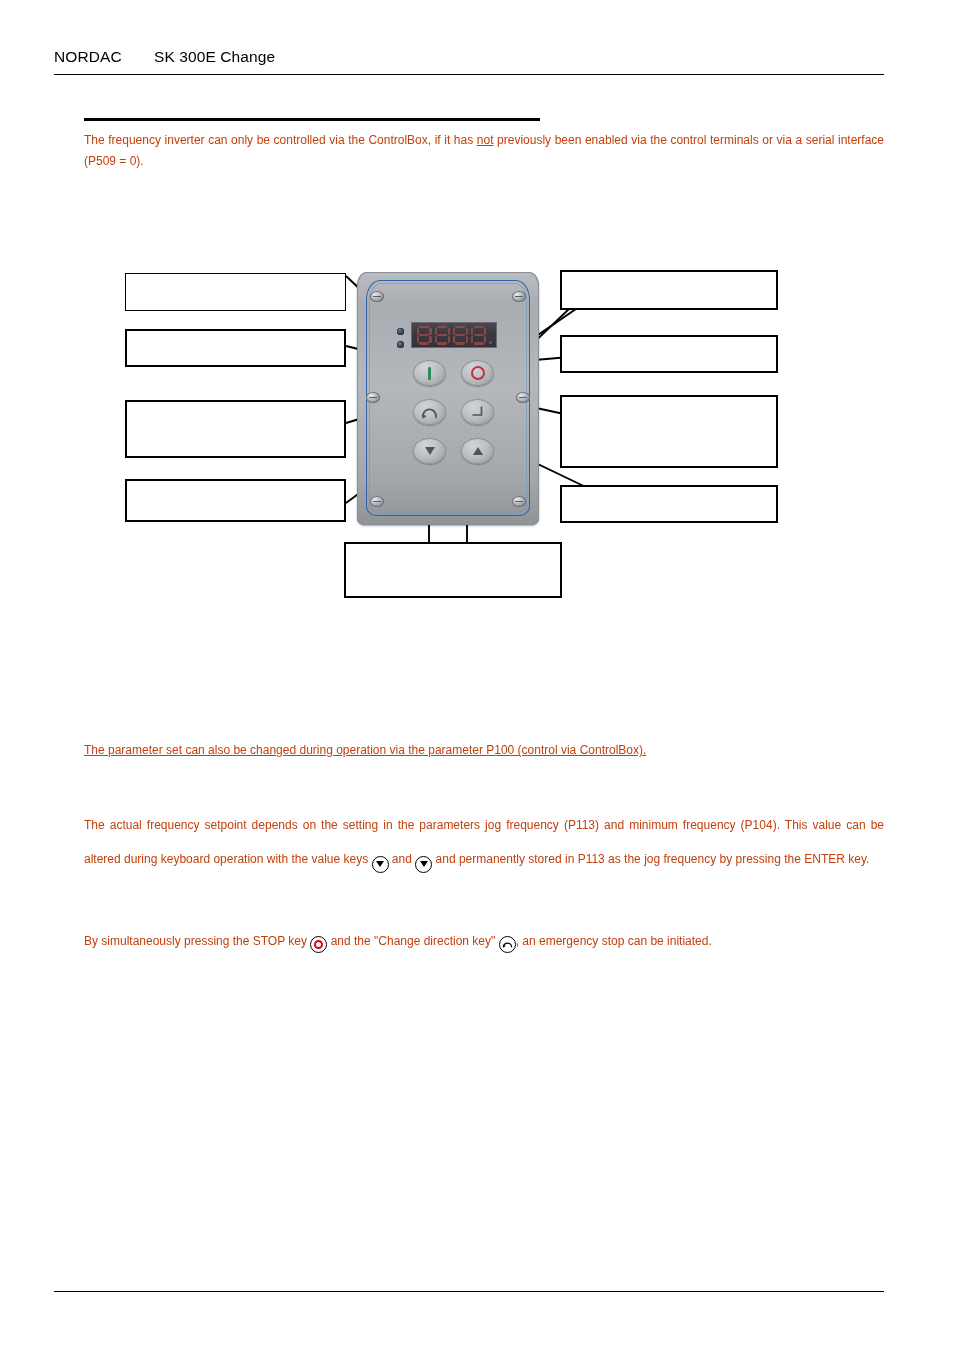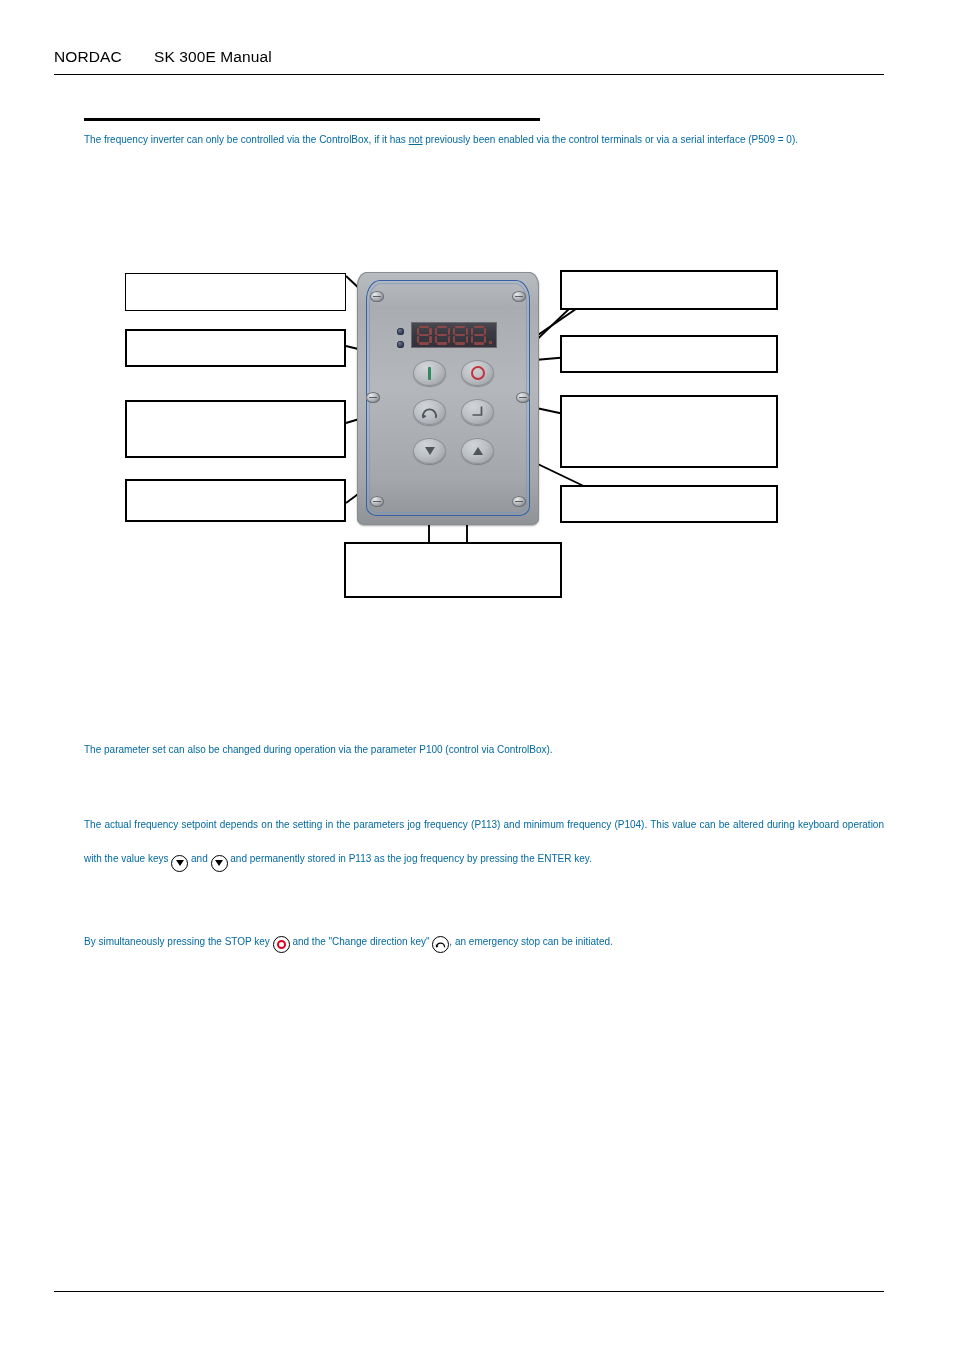--- a/index.html
+++ b/index.html
@@ -50,26 +50,26 @@
     left: 84px;
     top: 118px;
     width: 456px;
     height: 0;
     border-top: 3.4px solid #000;
   }
 
   
   .para {
     position: absolute;
-    font-size: 10px;
+    font-size: 12px;
     line-height: 20.5px;
     text-align: justify;
-    color: #0369a1;
-  }
-  .para.left-align { text-align: left; }
+    color: #c2410c;
+  }
+  .para.left-align { text-align: left; text-decoration: underline; }
   .w-body { width: 800px; left: 84px; }
 
   u.nb { text-decoration: underline; }
 
   
   .figure {
     position: absolute;
     left: 0;
     top: 255px;
     width: 954px;
@@ -288,21 +288,21 @@
   }
 </style>
 </head>
 <body>
 
 <div class="page">
 
   <div class="header">
     <div class="header-row">
       <div class="header-brand">NORDAC</div>
-      <div class="header-title">SK 300E Manual</div>
+      <div class="header-title">SK 300E Change</div>
     </div>
     <div class="header-rule"></div>
   </div>
 
   <div class="heading-rule"></div>
 
   <div class="para w-body" style="top:130px;"><span>The frequency inverter can only be controlled via the ControlBox, if it has </span><u class="nb">not</u><span> previously been enabled via the control terminals or via a serial interface (P509 = 0).</span></div>
 
 
   <div class="figure">

